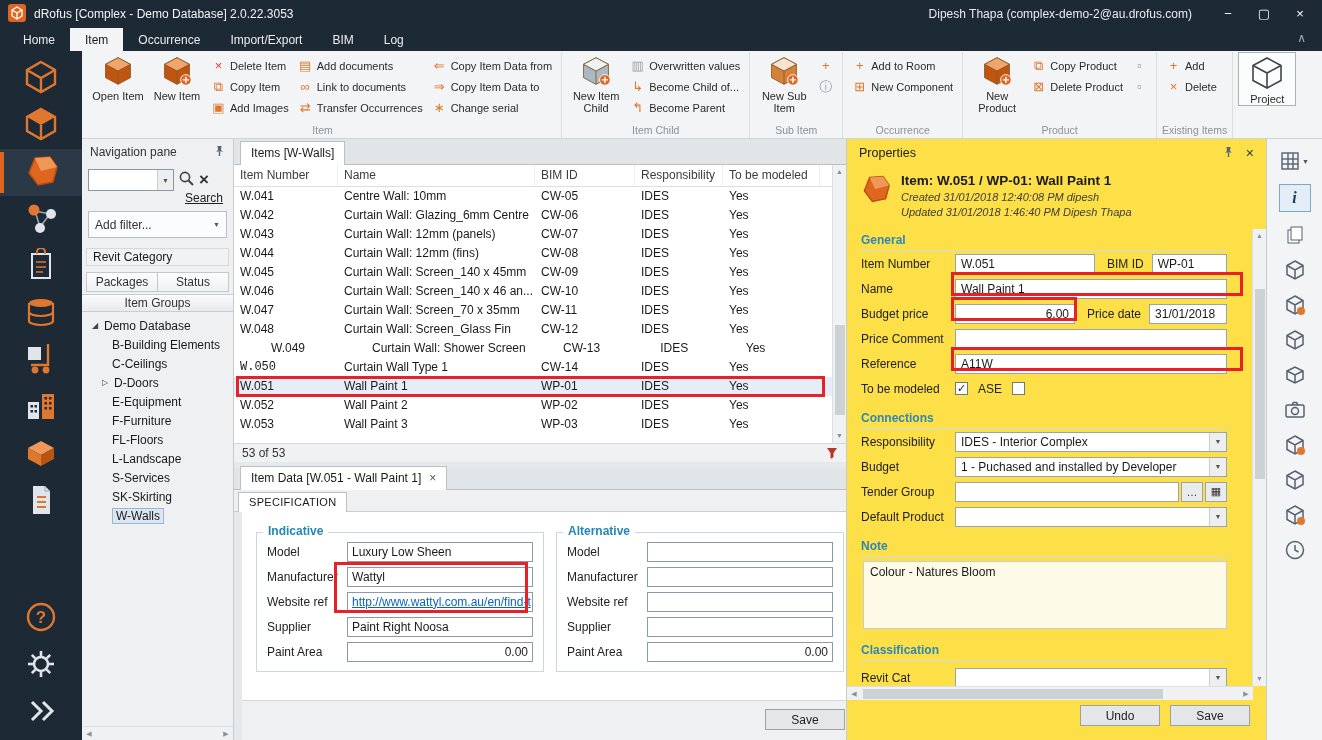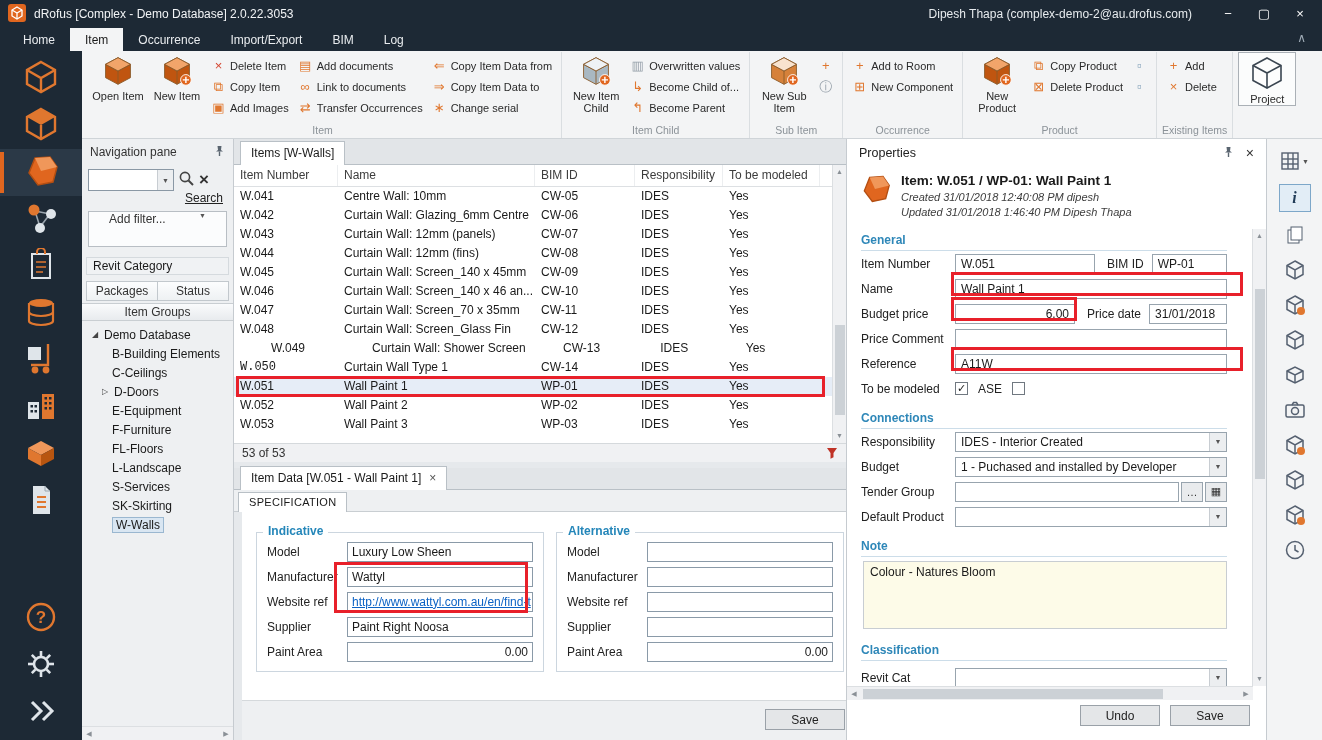--- a/index.html
+++ b/index.html
@@ -34,21 +34,21 @@
 .sideitem.active::before{content:"";position:absolute;left:0;top:3px;bottom:3px;width:4px;background:#e0661f}
 .side-bottom{margin-top:auto;padding-bottom:4px;display:flex;flex-direction:column}
 
 .navpane{position:absolute;left:82px;top:139px;width:152px;height:601px;background:#eef0f2;border-right:1px solid #c6cbd0;overflow:hidden}
 .navheader{height:26px;display:flex;align-items:center;justify-content:space-between;padding:0 8px;color:#333}
 .searchrow{display:flex;align-items:center;gap:4px;margin:4px 6px 0}
 .searchcombo{width:86px;height:22px;background:#fff;border:1px solid #8a98a5;display:flex;align-items:center;justify-content:flex-end}
 .searchcombo .caret{width:16px;height:100%;display:flex;align-items:center;justify-content:center;font-size:7px;color:#555;background:#eceef0;border-left:1px solid #c8cdd2}
 .searchx{font-size:17px;font-weight:bold;color:#333;line-height:18px}
 .searchlink{height:16px;text-align:right;padding-right:10px;text-decoration:underline;color:#222}
-.addfilter{margin:4px 6px 0;height:36px;background:#fbfcfd;border:1px solid #b8bec4;display:flex;align-items:flex-start;justify-content:space-between;padding:0 20px;color:#333}
+.addfilter{margin:4px 6px 0;height:27px;background:#fbfcfd;border:1px solid #b8bec4;display:flex;align-items:center;justify-content:space-between;padding:0 6px;color:#333}
 .addfilter .caret{font-size:7px;color:#555}
 .revitcat{margin:10px 4px 0;height:18px;background:#f0f2f4;border:1px solid #d5dade;display:flex;align-items:center;padding:0 6px}
 .navtabs{margin:6px 4px 0;height:20px;display:flex}
 .navtab{flex:1;border:1px solid #c2c8cd;background:linear-gradient(#fcfdfe,#eef1f3);display:flex;align-items:center;justify-content:center;color:#333}
 .navtab + .navtab{border-left:none}
 .groupshdr{margin-top:2px;height:18px;background:linear-gradient(#fafbfc,#e8ebee);border-top:1px solid #c9ced2;border-bottom:1px solid #c9ced2;display:flex;align-items:center;justify-content:center;color:#333}
 .tree{margin-top:4px}
 .treerow{height:19px;display:flex;align-items:center;gap:4px;padding-left:8px;white-space:nowrap}
 .treerow .tw{width:10px;font-size:8px;color:#444;text-align:center}
 .treechild{padding-left:30px}
@@ -79,21 +79,21 @@
 .fs0{left:14px}.fs1{left:314px}
 .fs-legend{position:absolute;top:-9px;left:6px;background:#fff;padding:0 5px;color:#2486b9;font-weight:bold}
 .frow{display:flex;align-items:center;height:25px;padding:0 10px}
 .frow label{width:80px;color:#222;flex:none}
 .finput{width:188px;height:20px;border:1px solid #8a9aa8;background:#fff;padding:0 4px;display:flex;align-items:center;overflow:hidden;white-space:nowrap}
 .finput.num{justify-content:flex-end}
 .flink{color:#0b62c5;text-decoration:underline;white-space:nowrap}
 .savebar{position:absolute;left:0;top:188px;width:612px;height:40px;background:#eef0f2;border-top:1px solid #d5d9dc}
 .idsave{position:absolute;right:9px;top:197px;width:80px;height:21px;background:#e4e6e8;border:1px solid #9aa1a8;display:flex;align-items:center;justify-content:center;color:#222}
 
-.props{position:absolute;left:846px;top:139px;width:420px;height:601px;background:#ffffff;border-left:1px solid #c6cbd0;overflow:hidden}
+.props{position:absolute;left:846px;top:139px;width:420px;height:601px;background:#fde047;border-left:1px solid #c6cbd0;overflow:hidden}
 .propsheader{height:28px;display:flex;align-items:center;justify-content:space-between;padding:0 12px;color:#222;font-size:12.5px}
 .ph-icons{display:flex;gap:12px;align-items:center}
 .phx{font-size:14px;color:#333}
 .pitemhead{display:flex;gap:10px;padding:6px 12px 0;height:62px}
 .pitemicon svg{width:32px;height:32px}
 .pititle{font-size:13.5px;font-weight:bold;margin-bottom:2px}
 .pimeta{font-size:11px;font-style:italic;color:#3c3c3c;line-height:15px}
 .pscroll{position:absolute;left:0;top:90px;width:406px;height:457px;overflow:hidden}
 .psection{margin:10px 26px 0 14px;color:#2e87b8;font-weight:bold;border-bottom:1px solid #ccdde9;padding-bottom:3px}
 .psection.first{margin-top:4px}
@@ -781,21 +781,21 @@
       <div class="prow">
         <span class="plabel">To be modeled</span>
         <span class="cb">✓</span>
         <span class="cbl">ASE</span>
         <span class="cb"></span>
       </div>
       <div class="psection">Connections</div>
       <div class="prow">
         <span class="plabel">Responsibility</span>
         <span class="pselect">
-            <span>IDES - Interior Created</span>
+            <span>IDES - Interior Complex</span>
             <span class="caret">▼</span>
           </span>
       </div>
       <div class="prow">
         <span class="plabel">Budget</span>
         <span class="pselect">
             <span>1 - Puchased and installed by Developer</span>
             <span class="caret">▼</span>
           </span>
       </div>

